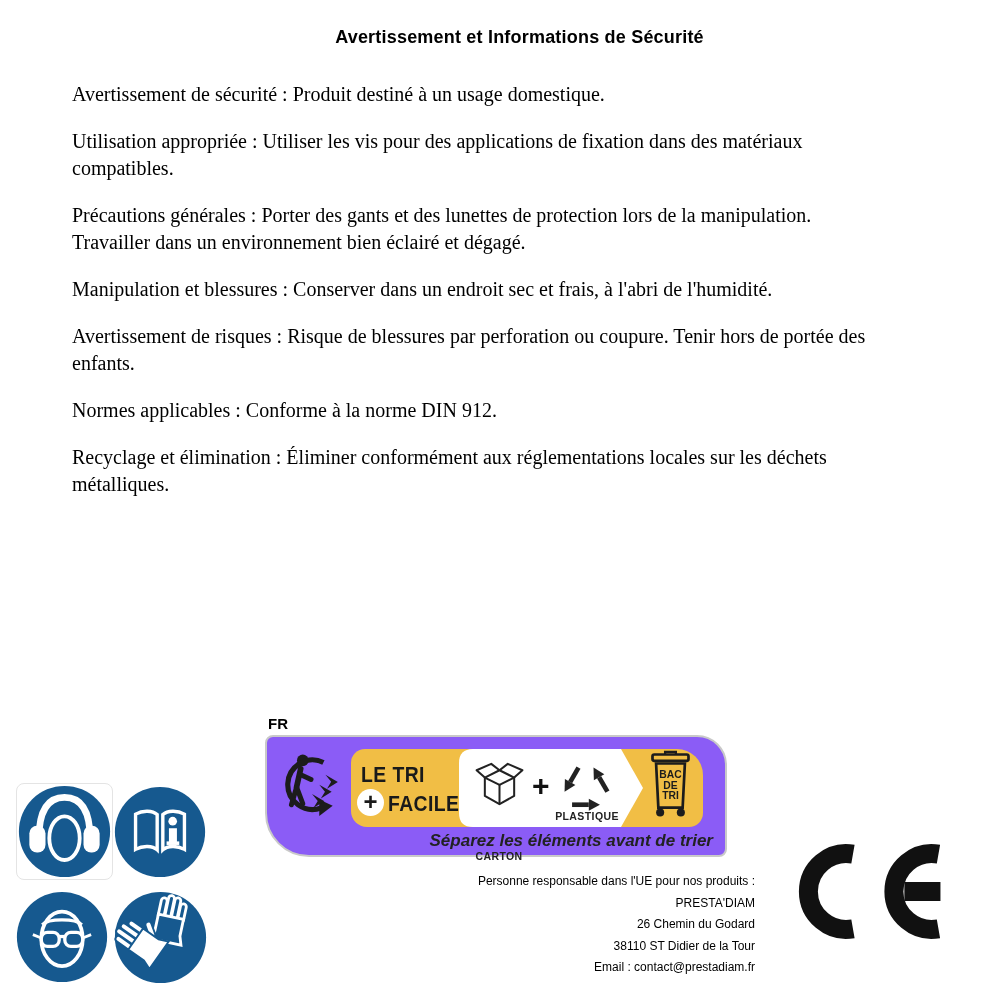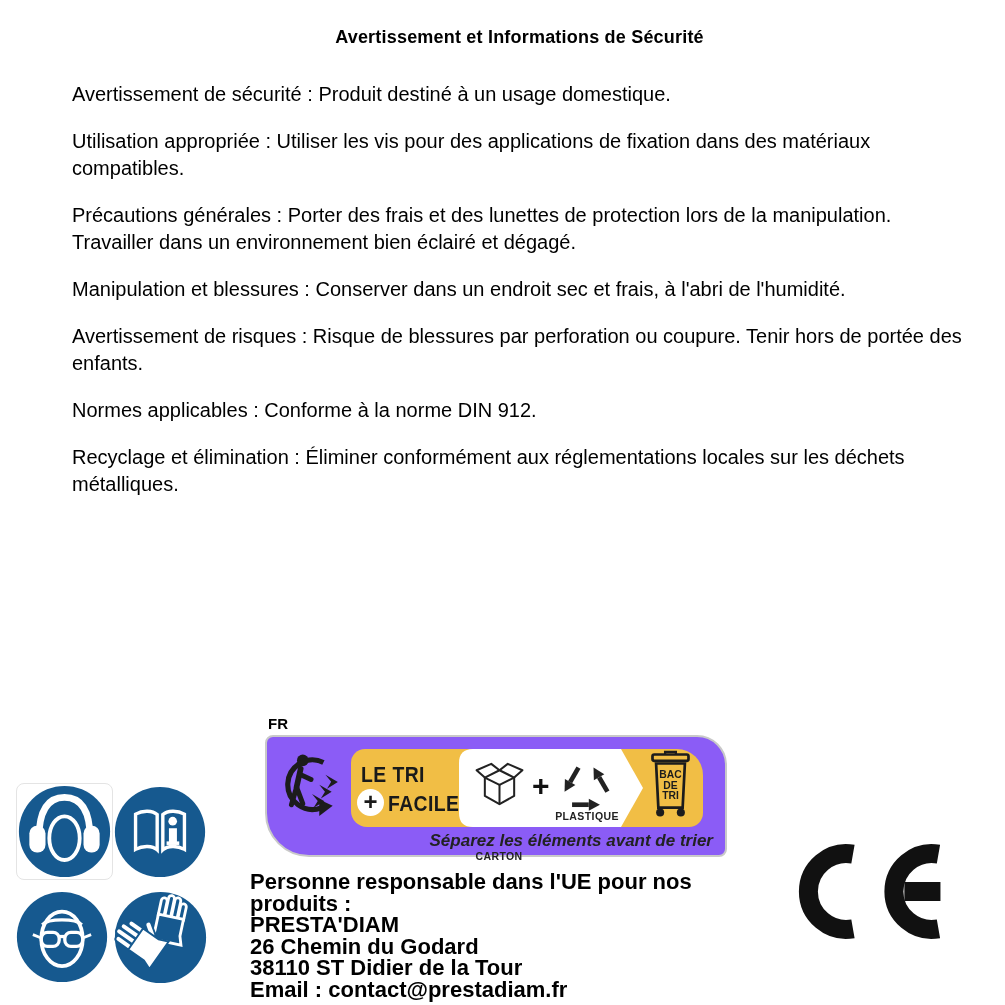--- a/index.html
+++ b/index.html
@@ -1,21 +1,21 @@
 <!DOCTYPE html>
 <html><head>
 <meta charset="utf-8">
 <style>
   html,body{margin:0;padding:0;background:#fff;}
   #page{position:relative;width:1005px;height:1005px;background:#fff;overflow:hidden;
         font-family:"Liberation Sans",sans-serif;color:#000;}
   .title{position:absolute;top:27px;left:0;width:100%;text-align:center;
          font-size:18px;font-weight:bold;letter-spacing:.2px;padding-left:17px;}
   .body-text{position:absolute;left:72px;top:81px;width:933px;}
-  .body-text p{margin:0 0 20px 0;font-size:20px;line-height:27px;white-space:pre;}
+  .body-text p{margin:0 0 20px 0;font-size:20px;line-height:27px;white-space:pre;font-family:Liberation Serif, serif;}
   
   .icons{position:absolute;left:15px;top:783px;width:215px;height:212px;}
   .icon{position:absolute;}
   .icon svg{display:block;width:100%;height:100%;}
   #icon-ear{left:1px;top:0;width:95px;height:95px;border:1px solid #e4e4e4;border-radius:8px;}
   #icon-book{left:98px;top:2px;width:94px;height:94px;}
   #icon-eye{left:0;top:107px;width:94px;height:94px;}
   #icon-gloves{left:98px;top:107px;width:95px;height:95px;}
   
   .infotri{position:absolute;left:265px;top:712px;width:462px;}
@@ -37,38 +37,38 @@
          letter-spacing:.4px;text-align:center;}
   #label-carton{left:115px;width:66px;margin-top:40px;}
   #label-plastique{left:199px;width:74px;}
   .plus2{position:absolute;left:181px;top:22px;font-size:30px;font-weight:800;color:#111;line-height:30px;}
   .recycle-icon{position:absolute;left:209px;top:13px;width:52px;height:47px;}
   .bin{position:absolute;left:297px;top:1px;width:45px;height:70px;}
   .bin text{font-family:"Liberation Sans",sans-serif;font-weight:bold;font-size:11.5px;fill:#1c1c1c;}
   .tagline{position:absolute;right:12px;top:94px;font-size:17px;font-style:italic;
            font-weight:bold;color:#222;}
   
-  .responsible{position:absolute;left:250px;top:871px;width:505px;text-align:left;
-               font-weight:bold;font-size:22px;line-height:21.5px;}
+  .responsible{position:absolute;left:250px;top:871px;width:505px;text-align:right;
+               font-weight:normal;font-size:12px;line-height:21.5px;}
   
   .ce{position:absolute;left:797px;top:842px;width:190px;height:99px;}
   .ce svg{display:block;width:100%;height:100%;}
 </style>
 </head>
 <body>
 
 <div id="page">
 
   <div class="title">Avertissement et Informations de Sécurité</div>
 
   <div class="body-text">
     <p>Avertissement de sécurité : Produit destiné à un usage domestique.</p>
     <p>Utilisation appropriée : Utiliser les vis pour des applications de fixation dans des matériaux
 compatibles.</p>
-    <p>Précautions générales : Porter des frais et des lunettes de protection lors de la manipulation.
+    <p>Précautions générales : Porter des gants et des lunettes de protection lors de la manipulation.
 Travailler dans un environnement bien éclairé et dégagé.</p>
     <p>Manipulation et blessures : Conserver dans un endroit sec et frais, à l'abri de l'humidité.</p>
     <p>Avertissement de risques : Risque de blessures par perforation ou coupure. Tenir hors de portée des
 enfants.</p>
     <p>Normes applicables : Conforme à la norme DIN 912.</p>
     <p>Recyclage et élimination : Éliminer conformément aux réglementations locales sur les déchets
 métalliques.</p>
   </div>
 
   <div class="icons">

